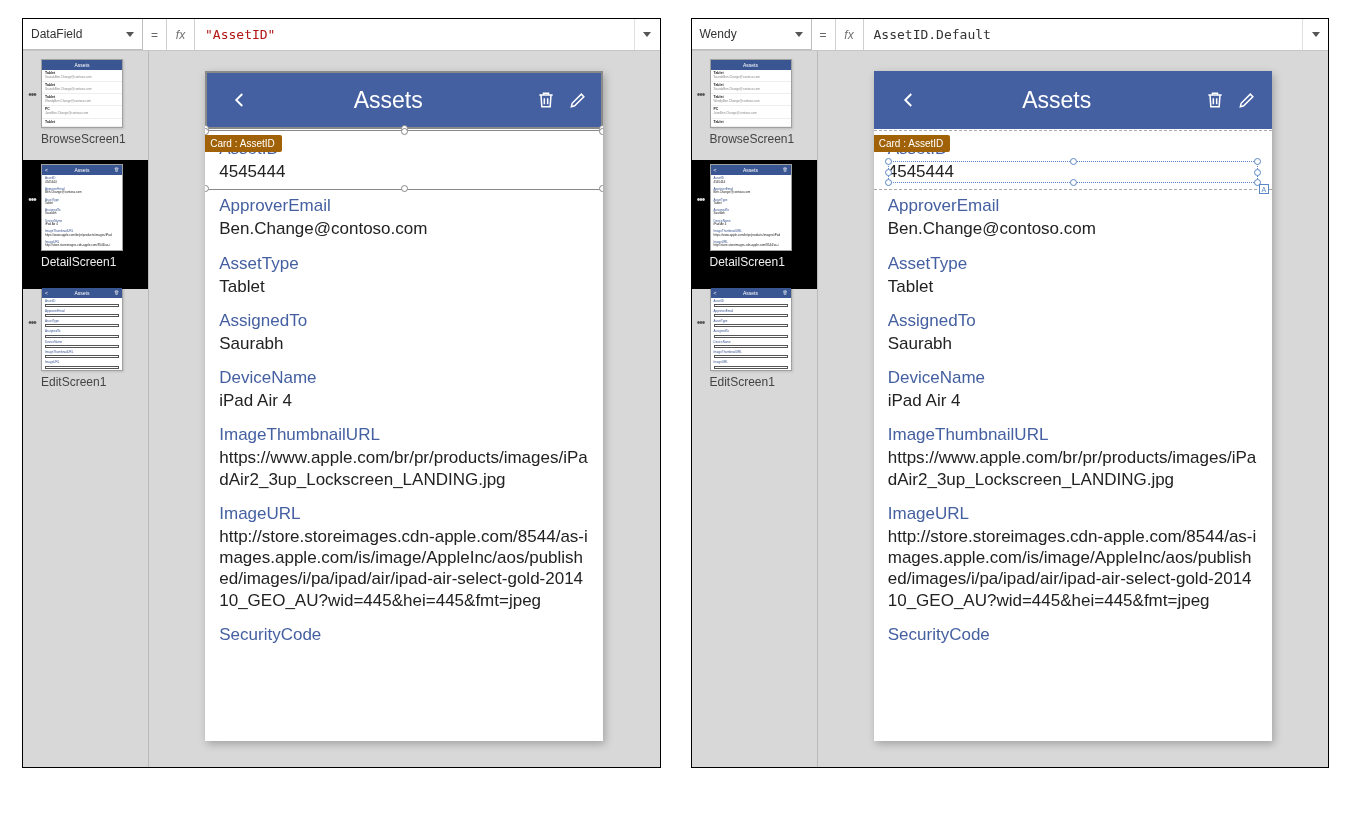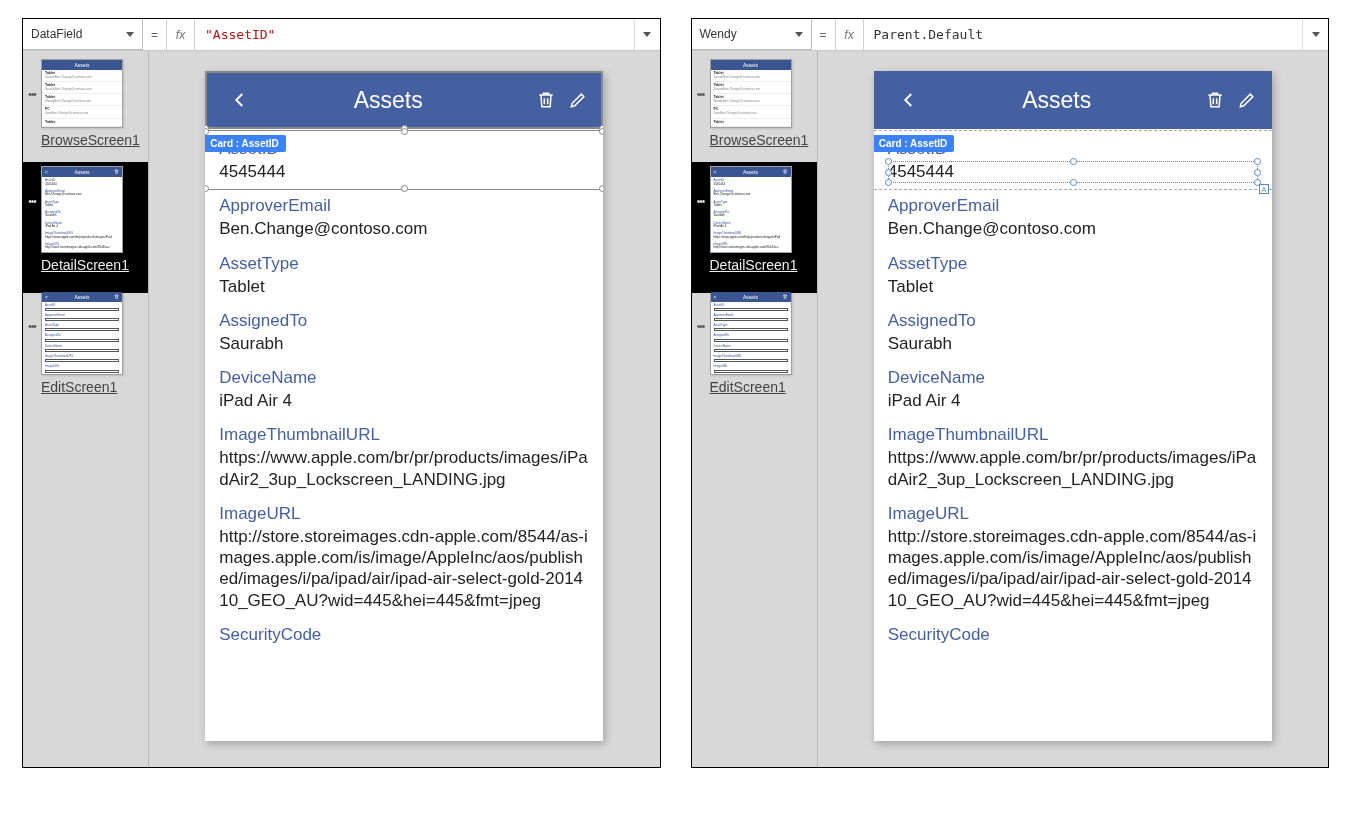--- a/index.html
+++ b/index.html
@@ -76,21 +76,21 @@
     position: relative;
   }
   .thumb .thead.dhead::before { content:"<"; position:absolute; left:3px; }
   .thumb .thead.dhead::after { content:"🗑"; position:absolute; right:3px; font-size:4px;}
   .thumb .trow { font-size: 3px; padding: 2px 3px; border-bottom: 1px solid #eee; line-height:1.1; }
   .thumb .trow b { display:block; font-size:3.5px; color:#222; }
   .thumb .trow span { color:#888; }
   .thumb .dlabel { font-size: 3px; color:#3a5692; padding: 2px 3px 0 3px; line-height:1.1; }
   .thumb .dval { font-size: 3px; color:#222; padding: 0 3px 2px 3px; line-height:1.1; word-break:break-all;}
   .thumb .ebox { border:1px solid #555; margin:1px 3px; height:3px; }
-  .tlabel { font-size: 14px; color:#444; margin: 4px 0 16px 4px; text-decoration: underline; }
+  .tlabel { font-size: 12px; color:#444; margin: 4px 0 16px 4px; }
   .thumbrow { display:flex; align-items:flex-start; margin-bottom:2px;}
   .thumbrow .dots { width:10px; color:#555; font-size:10px; margin-top:30px; margin-left:-6px; text-align:center; letter-spacing:-1px;}
   .detailrow { position:relative; }
   .detailrow .bg { position:absolute; left:-10px; right:-6px; top:-4px; bottom:-4px; background:#000; z-index:0;}
   .detailrow .thumb, .detailrow .tlabel, .detailrow .dots { position:relative; z-index:1; }
 
   
   .canvas {
     flex: 1;
     background: #d8d8d8;
@@ -123,27 +123,26 @@
   .pbody { padding: 0; overflow:hidden; }
   .card { padding: 10px 14px 4px 14px; position:relative; }
   .clabel { color:#4560a1; font-size: 17px; margin-bottom: 2px; }
   .cval { color:#222; font-size: 17px; line-height:1.25; word-break:break-all; }
   .card.last .clabel { margin-bottom:0; }
   
   .cardtip {
     position:absolute;
     left: -2px;
     top: 64px;
-    background:#3b82f6;
+    background:#a16207;
     color:#fff;
     font-size: 10px;
     padding: 3px 7px;
     border-radius: 2px;
     z-index:5;
-    font-weight:bold;
   }
   .cardsel {
     position:absolute;
     border: 0;
     z-index:4;
   }
   .cardsel.outline1 {
     left: 0; right:0; top: 59px; height: 60px;
     border-top: 1px solid #888;
     border-bottom: 1px solid #888;
@@ -367,21 +366,21 @@
   <div class="panel-wrap">
     <div class="panel">
       <div class="fbar">
         <div class="propsel">
           <span>Wendy</span>
           <span class="caret"></span>
         </div>
         <div class="eq">=</div>
         <div class="fx">fx</div>
         <div class="formula">
-            <span>Parent.Default</span>
+            <span>AssetID.Default</span>
           </div>
         <div class="chev">
             <span class="caret"></span>
           </div>
       </div>
       <div class="body">
         <div class="treecol">
     <div class="thumbrow">
       <div class="dots">•••</div>
       <div>

